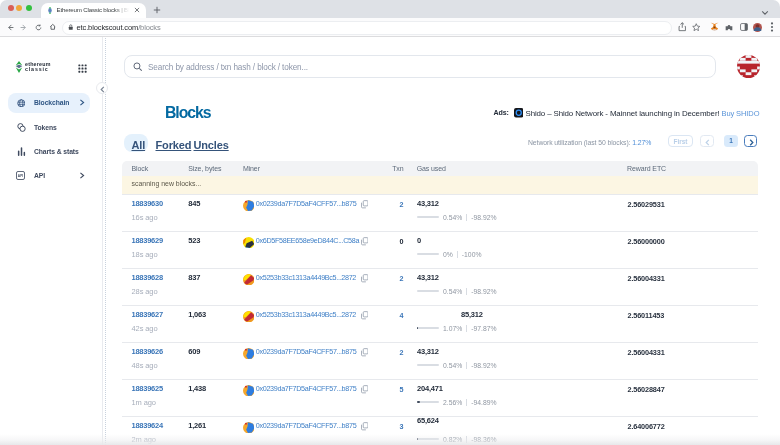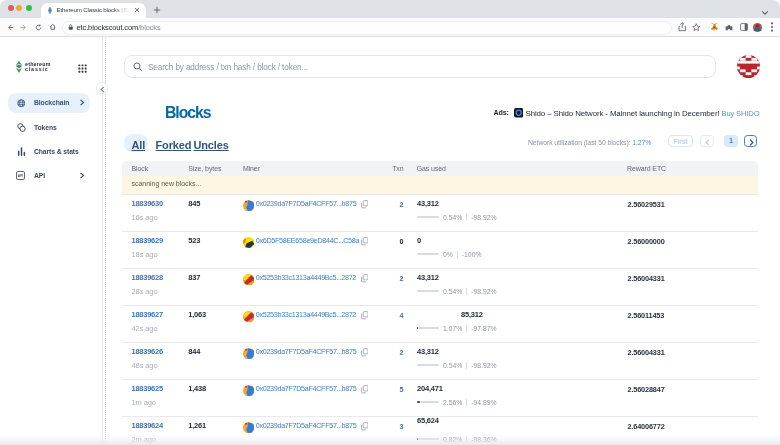--- a/index.html
+++ b/index.html
@@ -333,21 +333,21 @@
         <i style="width:1.3px;"></i>
       </div>
       <span class="pct">1.07%</span>
       <span class="vdiv"></span>
       <span class="pct">-97.87%</span>
   </div>
   <div class="abs rew" style="left:627.5px; top:310.50px;">2.56011453</div>
   <div class="abs rowline" style="top:342.2px;"></div>
   <div class="abs blk" style="left:131.5px; top:347.00px;">18839626</div>
   <div class="abs ago" style="left:131.5px; top:360.60px;">48s ago</div>
-  <div class="abs size" style="left:188.2px; top:347.00px;">844</div>
+  <div class="abs size" style="left:188.2px; top:347.00px;">609</div>
   <svg class="abs" style="left:242.7px; top:347.60px;" width="11.5" height="11.5" viewBox="0 0 12 12">
       <circle cx="6" cy="6" r="6" fill="#f6a72b"></circle>
       <polygon points="5,0.3 10.6,1.9 11.9,6.3 9.2,10.9 5.2,11.4 3.3,8 4.8,4.4" fill="#2e7de0"></polygon>
       <circle cx="3.1" cy="1.8" r="1" fill="#d12b2b"></circle>
     </svg>
   <div class="abs hash" style="left:255.8px; top:347.40px;">0x0239da7F7D5aF4CFF57...b875</div>
   <svg class="abs" style="left:360.5px; top:348.20px;" width="7.5" height="8.5" viewBox="0 0 10 11">
       <rect x="3" y="0.7" width="6.3" height="7" rx="1.2" fill="none" stroke="#949ead" stroke-width="1.1"></rect>
       <path d="M6.5 10.3 H2 a1.3 1.3 0 0 1 -1.3 -1.3 V3.4" fill="none" stroke="#949ead" stroke-width="1.1"></path>
     </svg>

